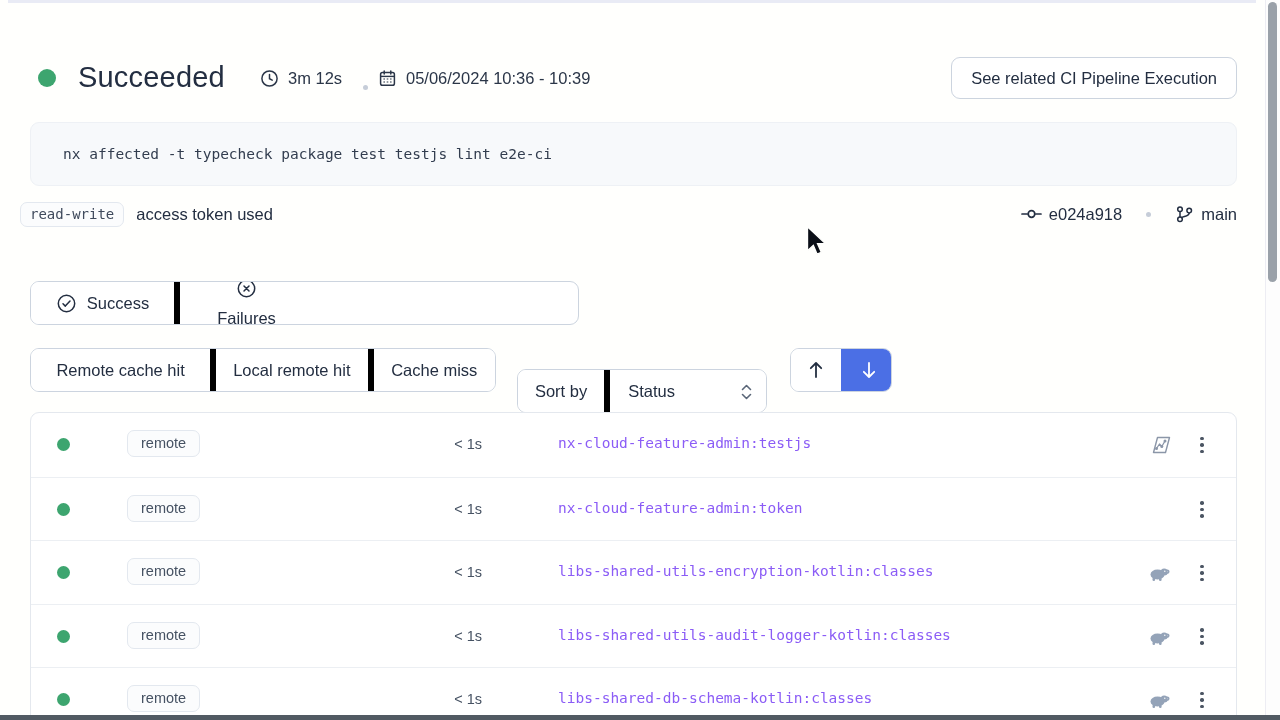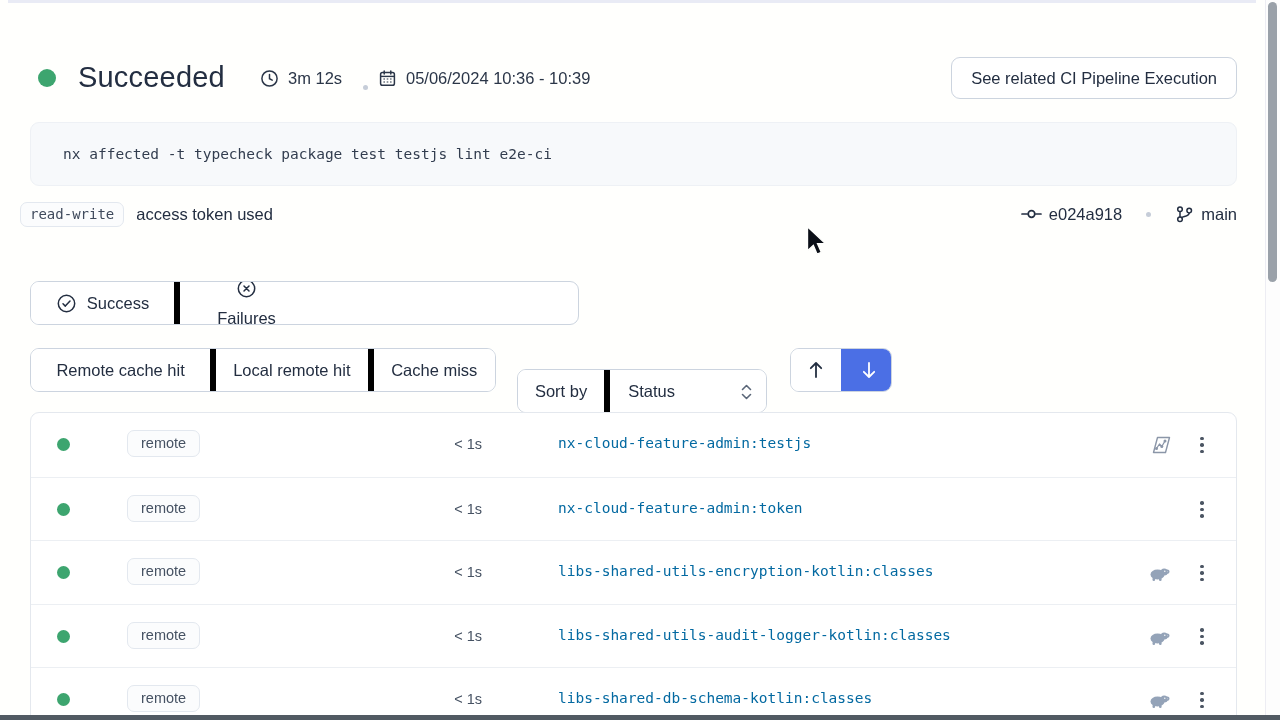--- a/index.html
+++ b/index.html
@@ -63,21 +63,21 @@
 
   
   .task-card { position:absolute; left:30px; top:412px; width:1207px; height:400px; background:#ffffff;
       border:1px solid #e4e8ee; border-radius:9px; }
   .task-row { position:relative; height:63.5px; border-top:1px solid #eceff3; cursor:pointer; }
   .task-row:first-child { border-top:none; }
   .row-dot { position:absolute; left:26px; top:25px; width:13px; height:13px; border-radius:50%; }
   .row-badge { position:absolute; left:55px; top:17px; font-size:14.5px; color:#465263; background:#fbfcfd;
       border:1px solid #e3e8ef; border-radius:7px; padding:4px 13px 5px;margin-left:41px; }
   .row-duration { position:absolute; left:370px; top:23px; width:81px; text-align:right; font-size:14.5px; color:#465263; }
-  .row-name { position:absolute; left:527px; top:22px; font-family:"DejaVu Sans Mono", monospace; font-size:14.5px; color:#0369a1; }
+  .row-name { position:absolute; left:527px; top:22px; font-family:"DejaVu Sans Mono", monospace; font-size:14.5px; color:#8b5cf6; }
   .row-icon { position:absolute; right:64px; top:21px; width:24px; height:22px; cursor:pointer; }
   .row-kebab { position:absolute; right:26px; top:21px; width:16px; height:22px; display:flex; flex-direction:column;
       align-items:center; justify-content:center; gap:3px; cursor:pointer; }
   .kebab-dot { width:3.5px; height:3.5px; border-radius:50%; background:#4b5563; }
 
   
   .scroll-track { position:absolute; right:0; top:0; width:15px; height:715px; background:#fdfdfd; border-left:1px solid #ededf3; }
   .scroll-thumb { position:absolute; right:3px; top:2px; width:9px; height:280px; border-radius:5px; background:#9aa1a9; cursor:pointer; }
   .bottom-bar { position:absolute; left:0; bottom:0; width:1280px; height:5px; background:#515a63; }
 

